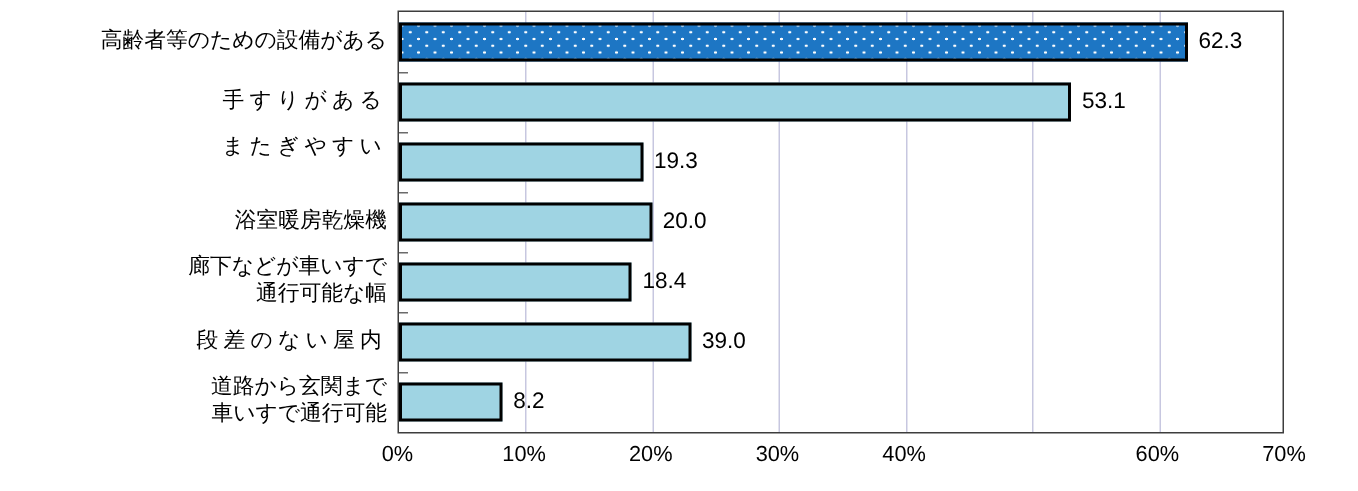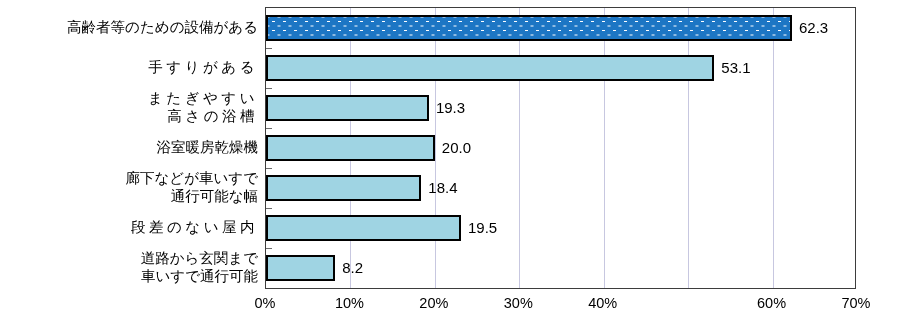--- a/index.html
+++ b/index.html
@@ -138,21 +138,20 @@
 
   <div class="cat-labels">
       <div class="cat-label" style="top: 18px;">
         <span class="line">高齢者等のための設備がある</span>
       </div>
       <div class="cat-label spaced" style="top: 58px;">
         <span class="line">手すりがある</span>
       </div>
       <div class="cat-label spaced" style="top: 89px;">
         <span class="line">またぎやすい</span>
-        <span class="line">高さの浴槽</span>
       </div>
       <div class="cat-label" style="top: 138px;">
         <span class="line">浴室暖房乾燥機</span>
       </div>
       <div class="cat-label" style="top: 169px;">
         <span class="line">廊下などが車いすで</span>
         <span class="line">通行可能な幅</span>
       </div>
       <div class="cat-label spaced" style="top: 218px;">
         <span class="line">段差のない屋内</span>
@@ -189,21 +188,21 @@
         <div class="bar-value" style="left: 175.857px;">20.0</div>
       </div>
       <div class="tick-mark" style="top: 120px;"></div>
       <div class="bar-row" style="top: 160px;">
         <div class="bar" style="width: 155.349px;"></div>
         <div class="bar-value" style="left: 162.349px;">18.4</div>
       </div>
       <div class="tick-mark" style="top: 160px;"></div>
       <div class="bar-row" style="top: 200px;">
         <div class="bar" style="width: 195.03px;"></div>
-        <div class="bar-value" style="left: 202.03px;">19.5</div>
+        <div class="bar-value" style="left: 202.03px;">39.0</div>
       </div>
       <div class="tick-mark" style="top: 200px;"></div>
       <div class="bar-row" style="top: 240px;">
         <div class="bar" style="width: 69.2314px;"></div>
         <div class="bar-value" style="left: 76.2314px;">8.2</div>
       </div>
       <div class="tick-mark" style="top: 240px;"></div>
     </div>
 
 

